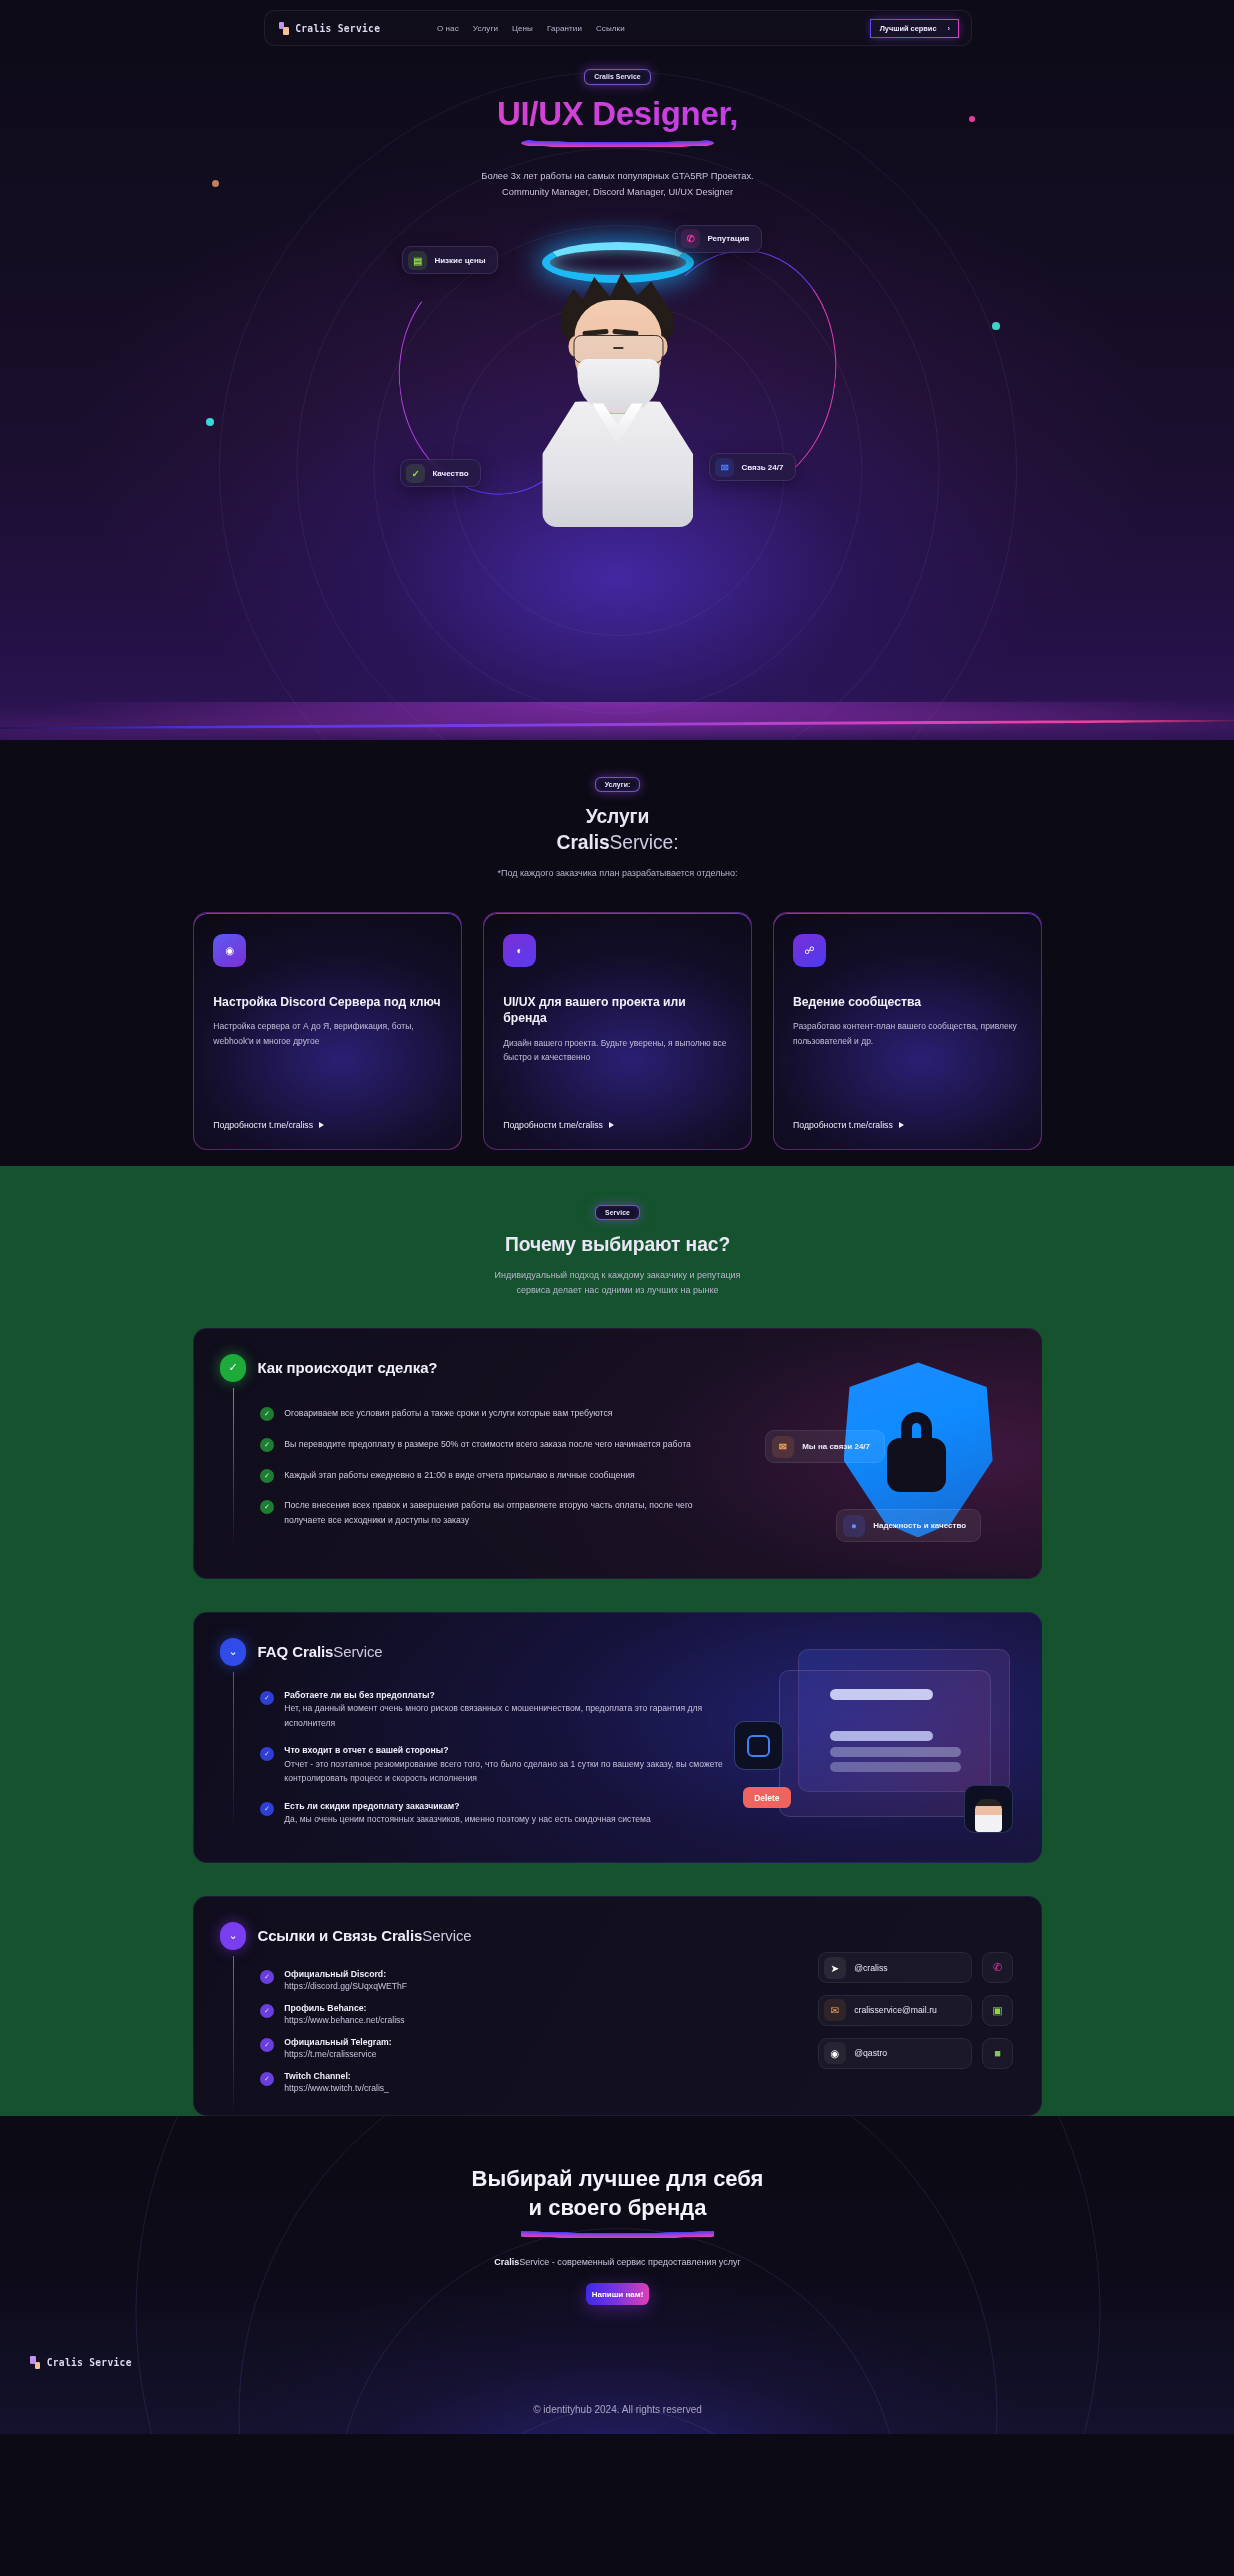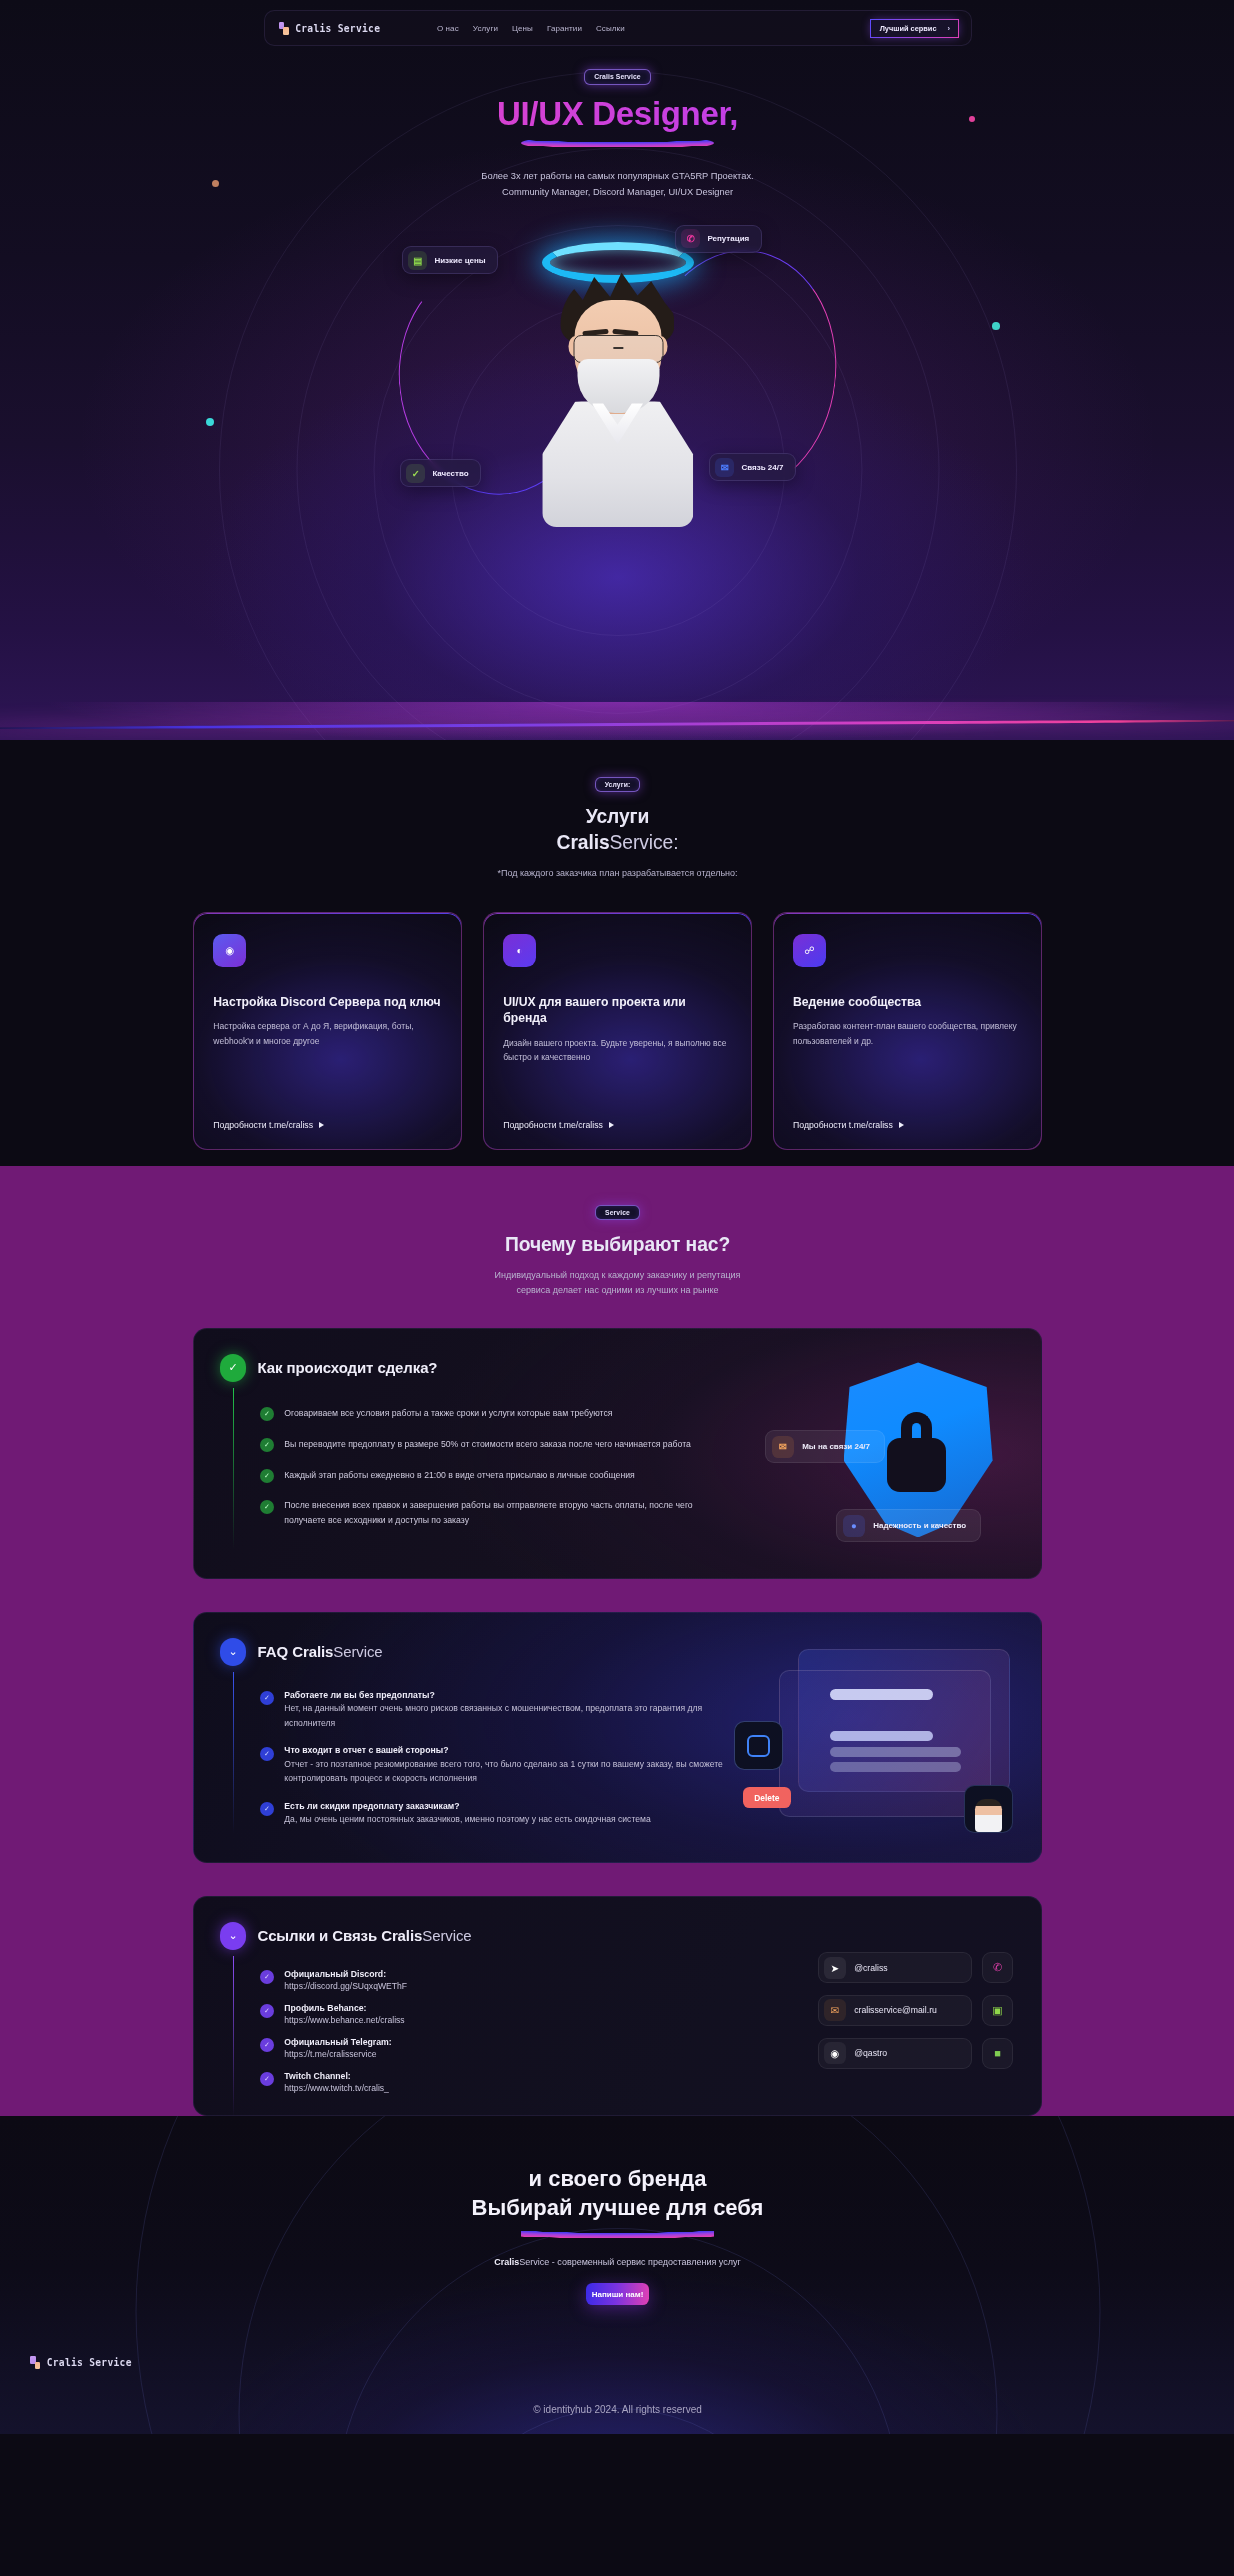--- a/index.html
+++ b/index.html
@@ -227,21 +227,21 @@
   }
   .ico-discord { background:linear-gradient(145deg,#5b5bf0,#7b2fd6); }
   .ico-figma   { background:linear-gradient(145deg,#7a2fd6,#5b3bf0); }
   .ico-comm    { background:linear-gradient(145deg,#7a2fd6,#4b3bf0); }
   .card-title { position:relative; z-index:2; margin-top:27px; font-size:12.2px; font-weight:800; line-height:1.34; color:#f2f0fb; }
   .card-desc  { position:relative; z-index:2; margin-top:9px; font-size:8.5px; line-height:1.72; color:#c3bfd8; }
   .card-link  { position:relative; z-index:2; position:absolute; left:19.3px; bottom:19.3px; display:flex; align-items:center; gap:6.4px; font-size:8.7px; color:#efeefb; }
   .card-link .tri { width:0;height:0;border-left:5.1px solid #efeefb;border-top:3.2px solid transparent;border-bottom:3.2px solid transparent; }
 
   
-  .why { background:#701a75; padding:39px 0 0; position:relative; overflow:hidden; }
+  .why { background:#14532d; padding:39px 0 0; position:relative; overflow:hidden; }
 
   .panel {
     width:849px; margin:30px auto 0; border-radius:14px; position:relative; overflow:hidden;
     border:0.6px solid rgba(120,100,190,.14);
   }
   .panel-deal {
     min-height:251px;
     background:
       radial-gradient(90% 130% at 92% 50%, rgba(150,40,130,.30) 0%, rgba(60,20,70,.12) 42%, rgba(16,13,26,0) 72%),
       linear-gradient(120deg,#100d1c 0%,#15101f 55%,#1b1022 100%);
@@ -703,22 +703,22 @@
   <section class="cta">
     <div class="cta-rings">
       <div class="ring" style="width:965px;height:965px;"></div>
       <div class="ring" style="width:759px;height:759px;"></div>
       <div class="ring" style="width:566px;height:566px;"></div>
       <div class="ring" style="width:386px;height:386px;"></div>
     </div>
 
     <div class="center" style="position:relative;z-index:5;">
       <h2>
+        <div>Выбирай лучшее для себя</div>
         <div>и своего бренда</div>
-        <div>Выбирай лучшее для себя</div>
       </h2>
       <div class="cta-underline"></div>
       <p class="cta-sub">
         <b>Cralis</b><span>Service - современный сервис предоставления услуг</span>
       </p>
       <div class="cta-btn">Напиши нам!</div>
     </div>
 
     <div class="foot-bar">
       <div class="foot-brand">

